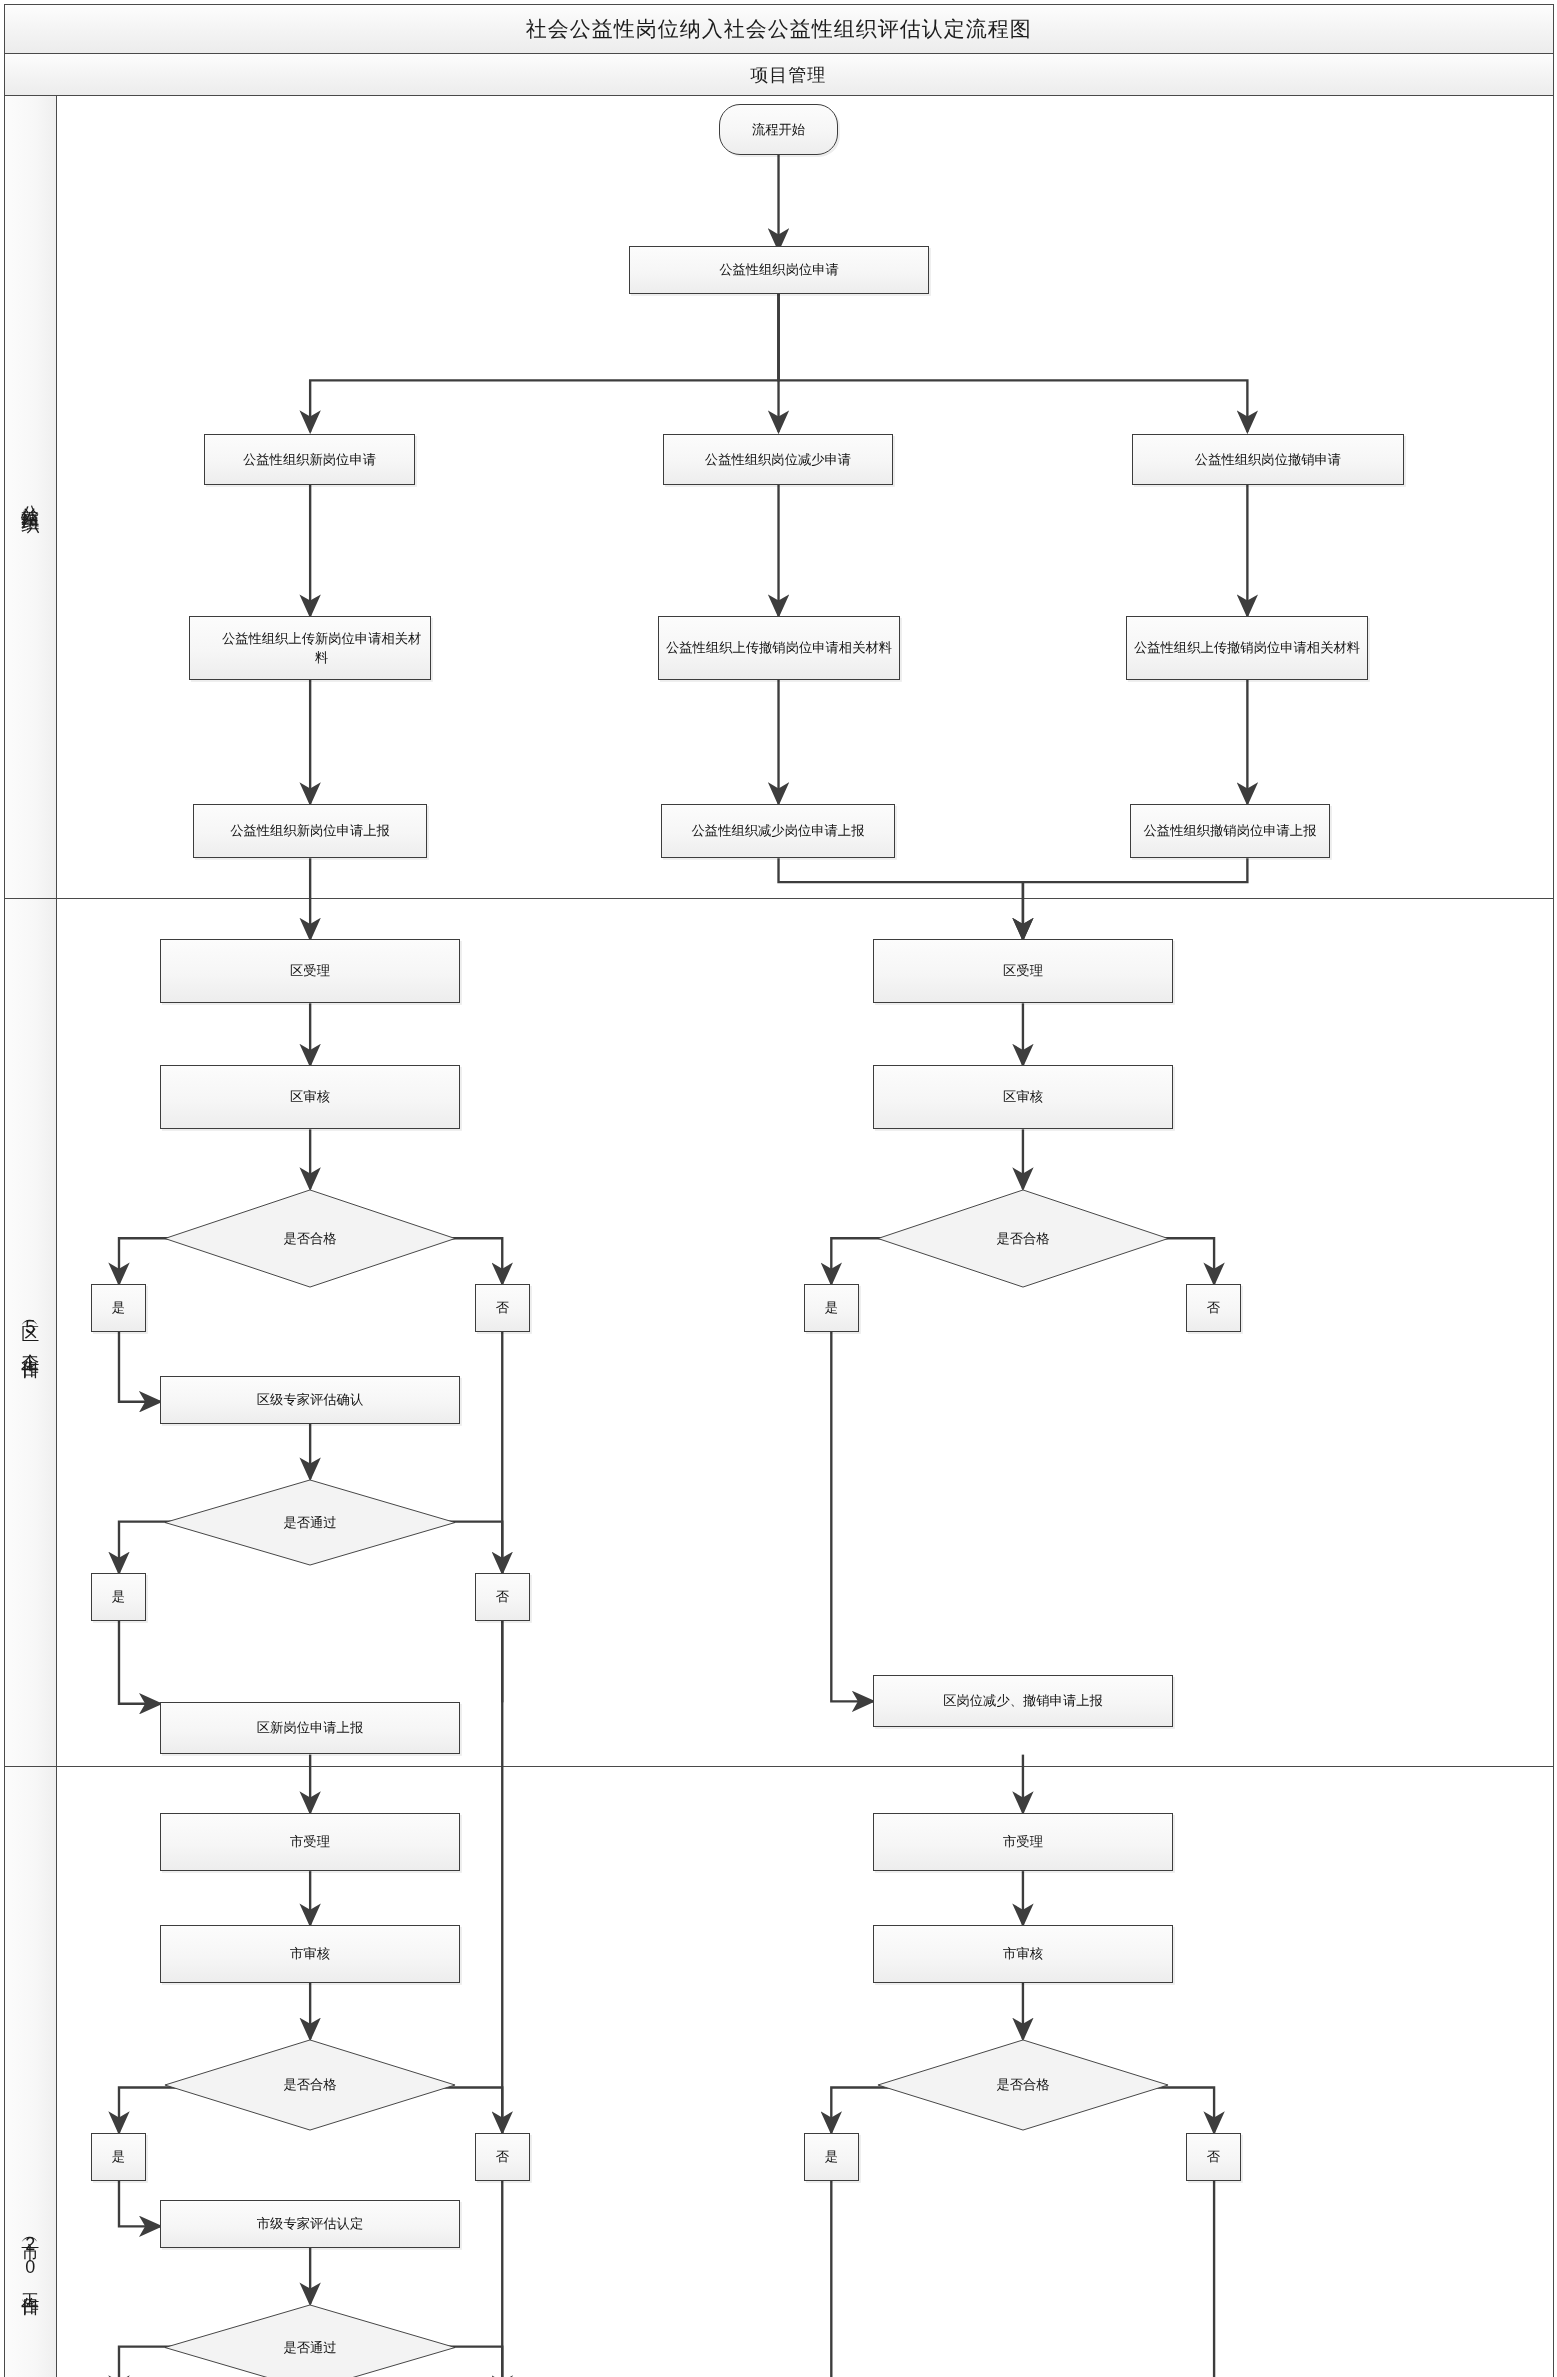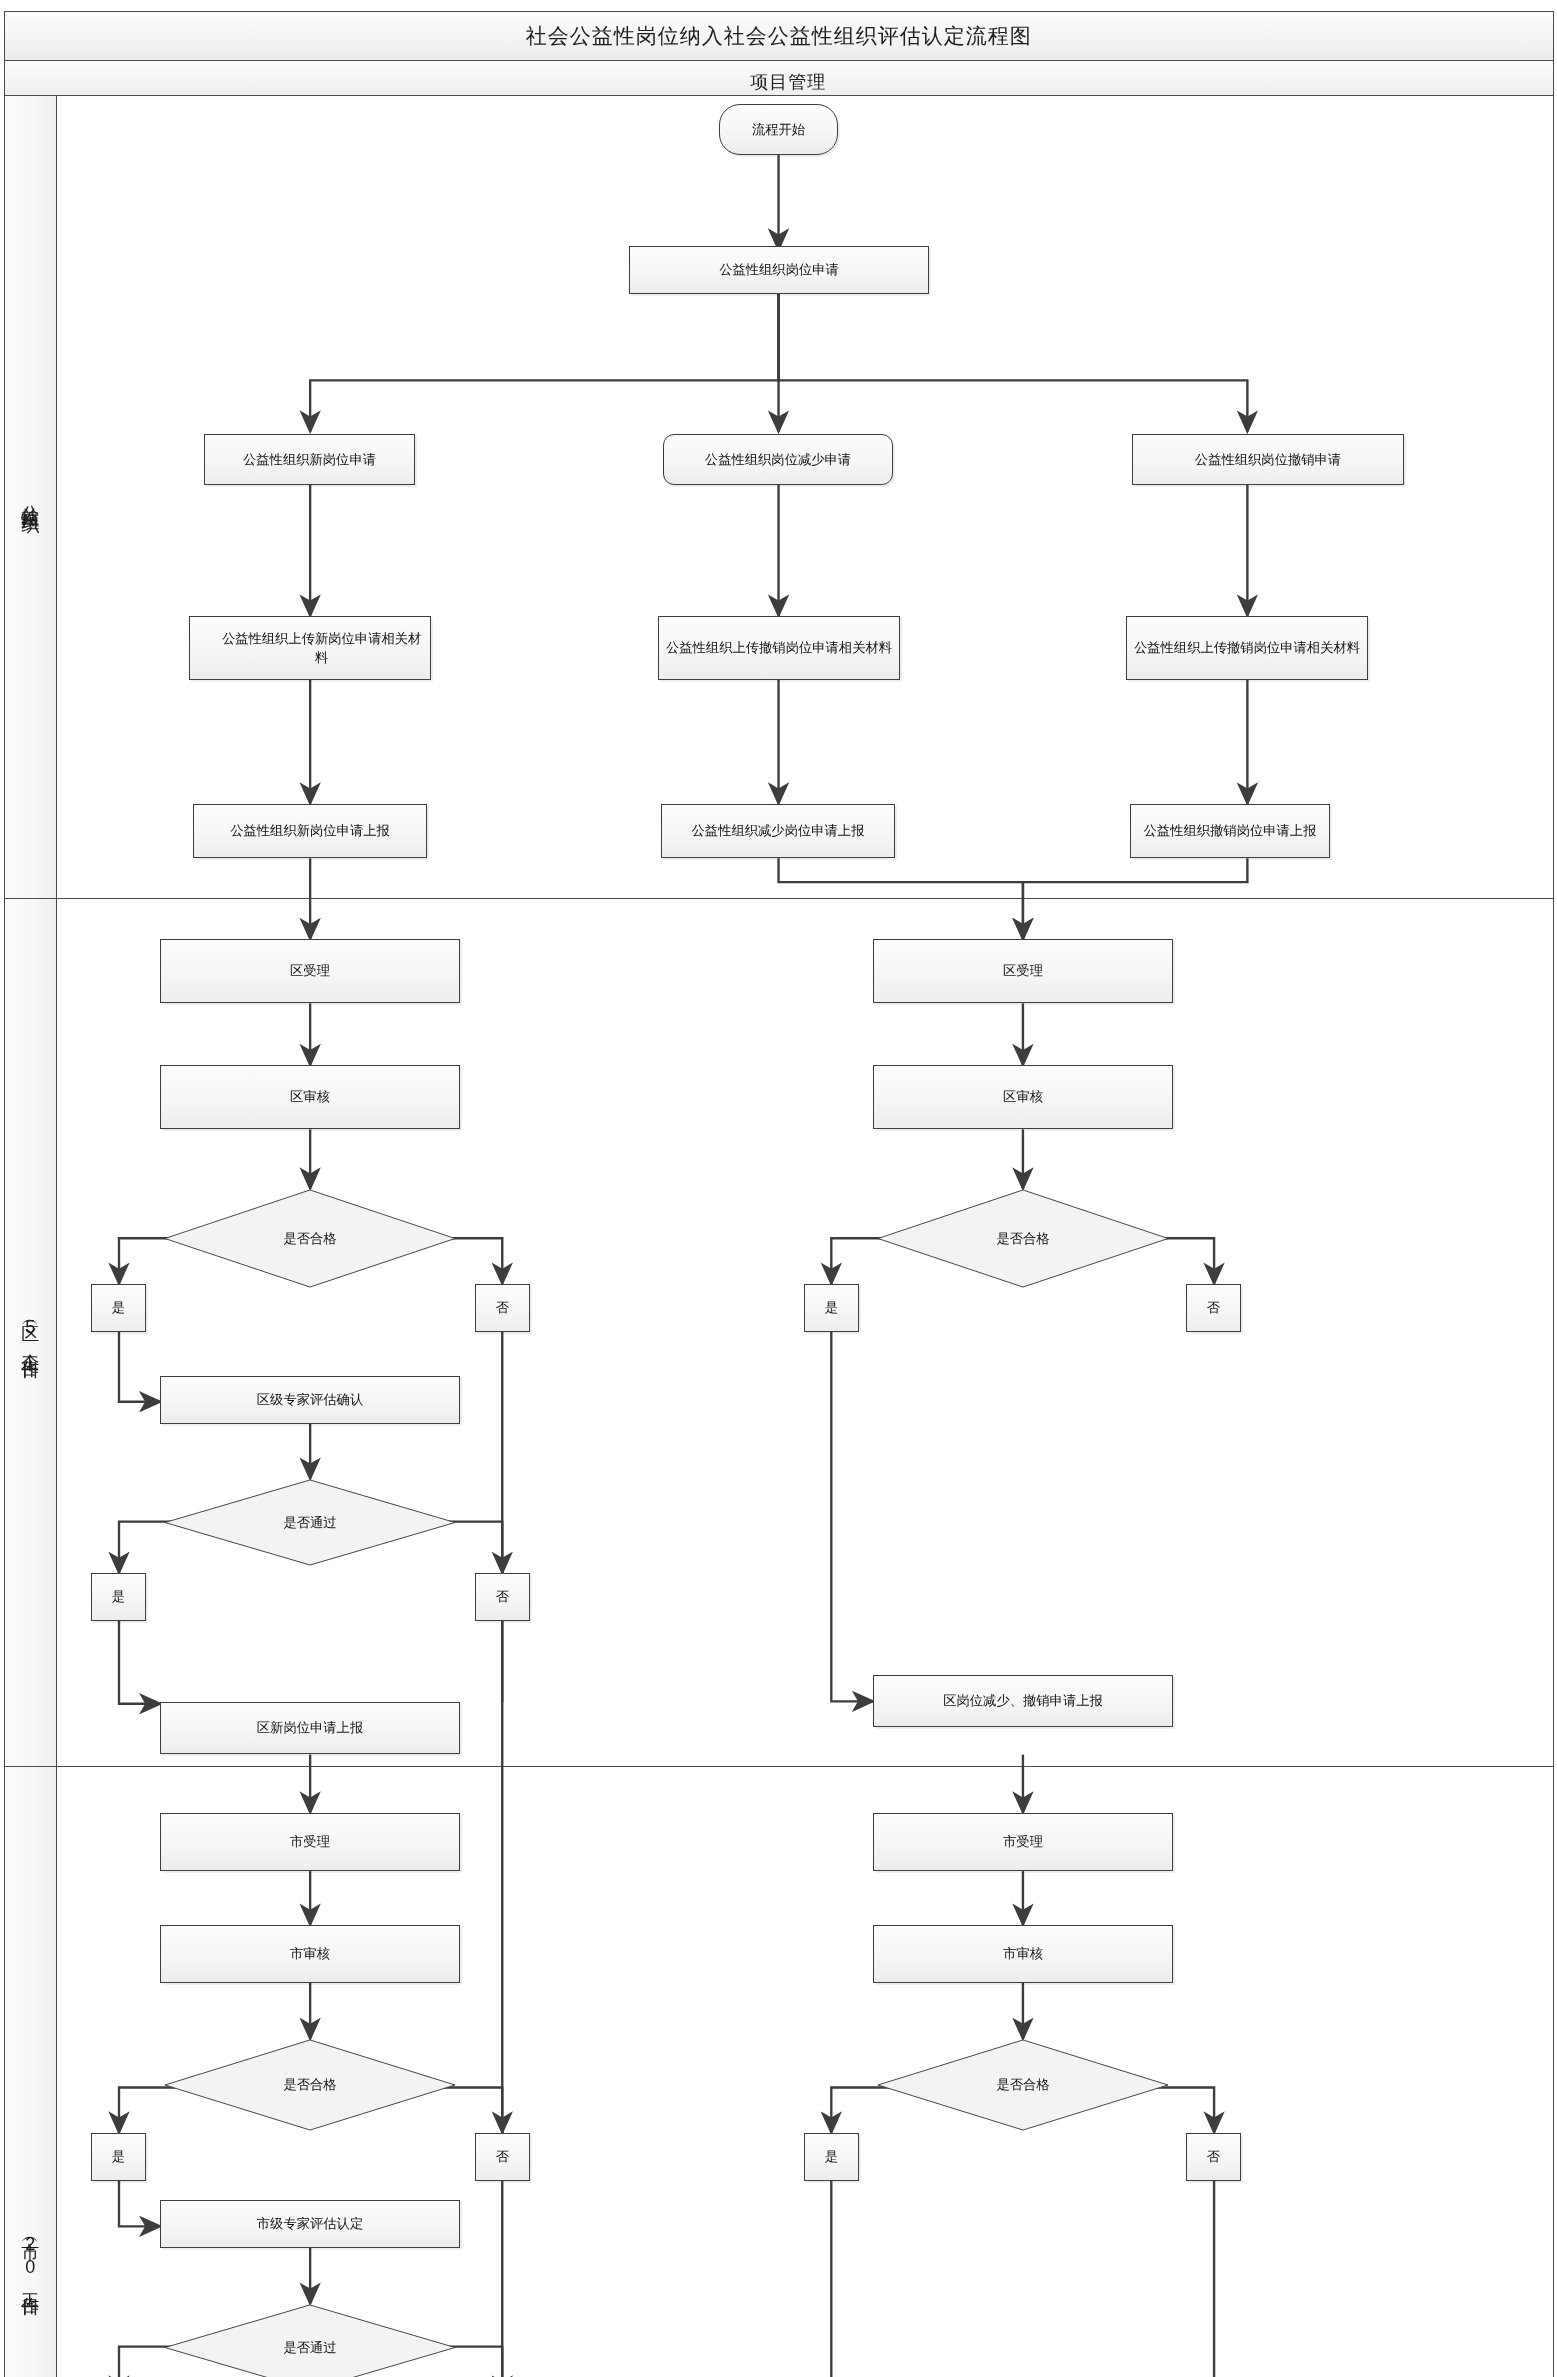--- a/index.html
+++ b/index.html
@@ -1,20 +1,20 @@
 <!DOCTYPE html>
 <html style="font-size:7.6px"><head>
 <meta charset="utf-8">
 <style>
   html,body{margin:0;padding:0;background:#ffffff;}
   body{font-family:"Liberation Sans","DejaVu Sans",sans-serif;}
   #root{position:relative;width:1558px;height:2757px;background:#ffffff;overflow:hidden;}
 
   .frame{position:absolute;box-sizing:border-box;border:1.9px solid #4a4a4a;
-         background:linear-gradient(to bottom,#fdfdfd 0%,#f4f4f4 50%,#ececec 100%);margin-top:7px;}
+         background:linear-gradient(to bottom,#fdfdfd 0%,#f4f4f4 50%,#ececec 100%);}
   .title-bar{left:3.8px;top:3.8px;width:1550px;height:51px;
              display:flex;align-items:center;justify-content:center;}
   .title-bar .t{font-size:21px;color:#1c1c1c;letter-spacing:1px;}
 
   .sub-bar{left:3.8px;top:53px;width:1550px;height:44px;
            display:flex;align-items:center;justify-content:center;padding-left:19px;}
   .sub-bar .t{font-size:18px;color:#1c1c1c;letter-spacing:1px;}
 
   
   .lane{position:absolute;box-sizing:border-box;border:1.9px solid #4a4a4a;background:#ffffff;}
@@ -155,21 +155,21 @@
       <path d="M1056,2800 L1056,5580"></path>
       <path d="M1056,3408 L1056,3580"></path>
     </g>
   </svg>
 
   <div class="node term" style="left:719px;top:104px;width:119px;height:51px;">流程开始</div>
 
   <div class="node" style="left:629px;top:246px;width:300px;height:48px;">公益性组织岗位申请</div>
 
   <div class="node" style="left:204px;top:434px;width:211px;height:51px;">公益性组织新岗位申请</div>
-  <div class="node" style="left:663px;top:434px;width:230px;height:51px;border-radius:11px;">公益性组织岗位减少申请</div>
+  <div class="node" style="left:663px;top:434px;width:230px;height:51px;">公益性组织岗位减少申请</div>
   <div class="node" style="left:1132px;top:434px;width:272px;height:51px;">公益性组织岗位撤销申请</div>
 
   <div class="node" style="left:189px;top:616px;width:242px;height:64px;padding-left:28px;">公益性组织上传新岗位申请相关材料</div>
   <div class="node" style="left:658px;top:616px;width:242px;height:64px;">公益性组织上传撤销岗位申请相关材料</div>
   <div class="node" style="left:1126px;top:616px;width:242px;height:64px;">公益性组织上传撤销岗位申请相关材料</div>
 
   <div class="node" style="left:193px;top:804px;width:234px;height:54px;">公益性组织新岗位申请上报</div>
   <div class="node" style="left:661px;top:804px;width:234px;height:54px;">公益性组织减少岗位申请上报</div>
   <div class="node" style="left:1130px;top:804px;width:200px;height:54px;">公益性组织撤销岗位申请上报</div>
 

